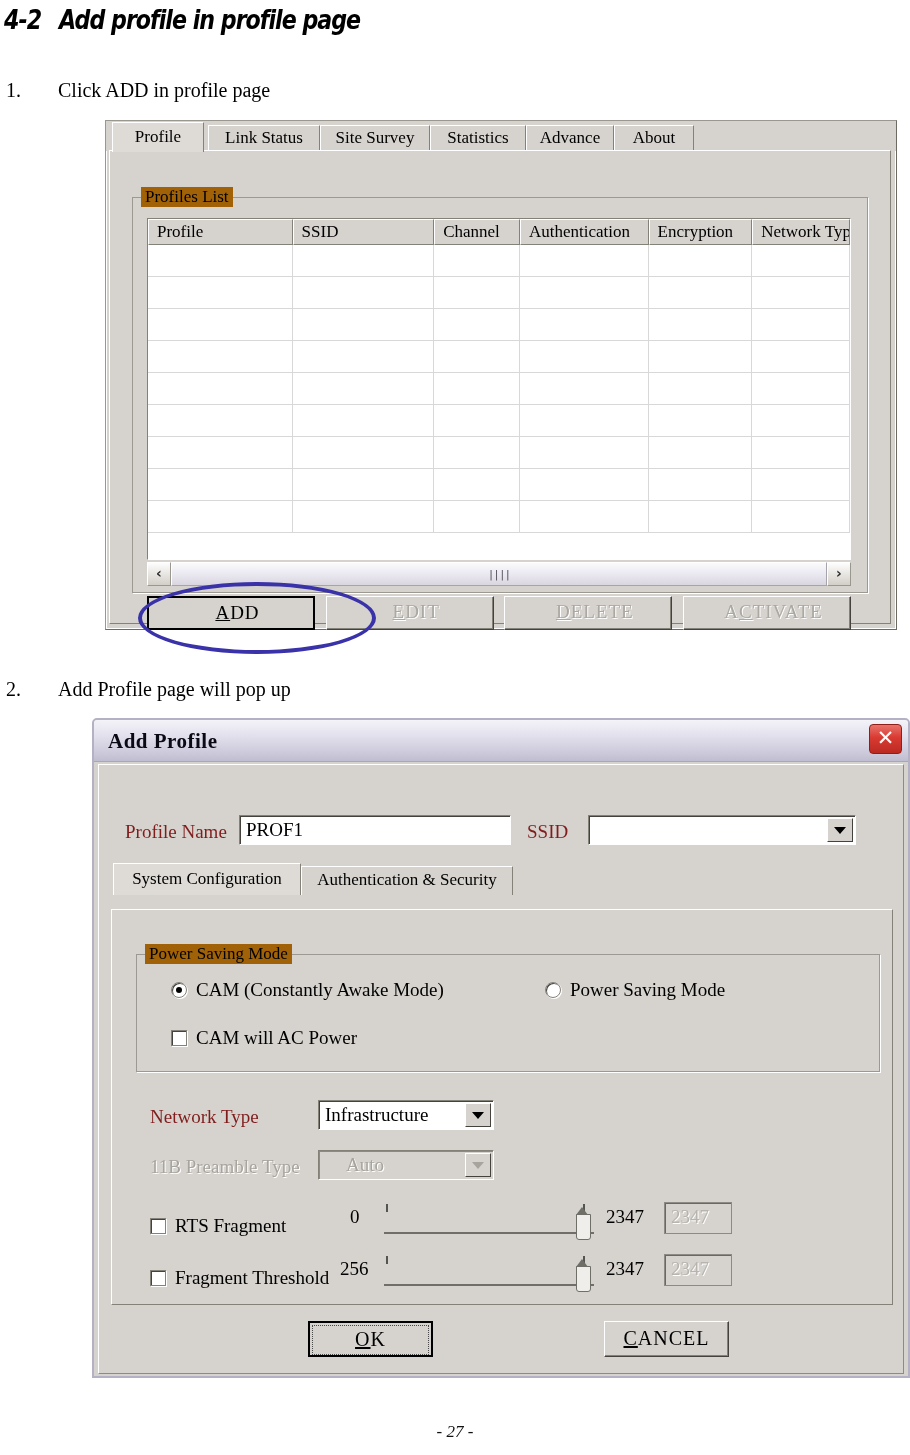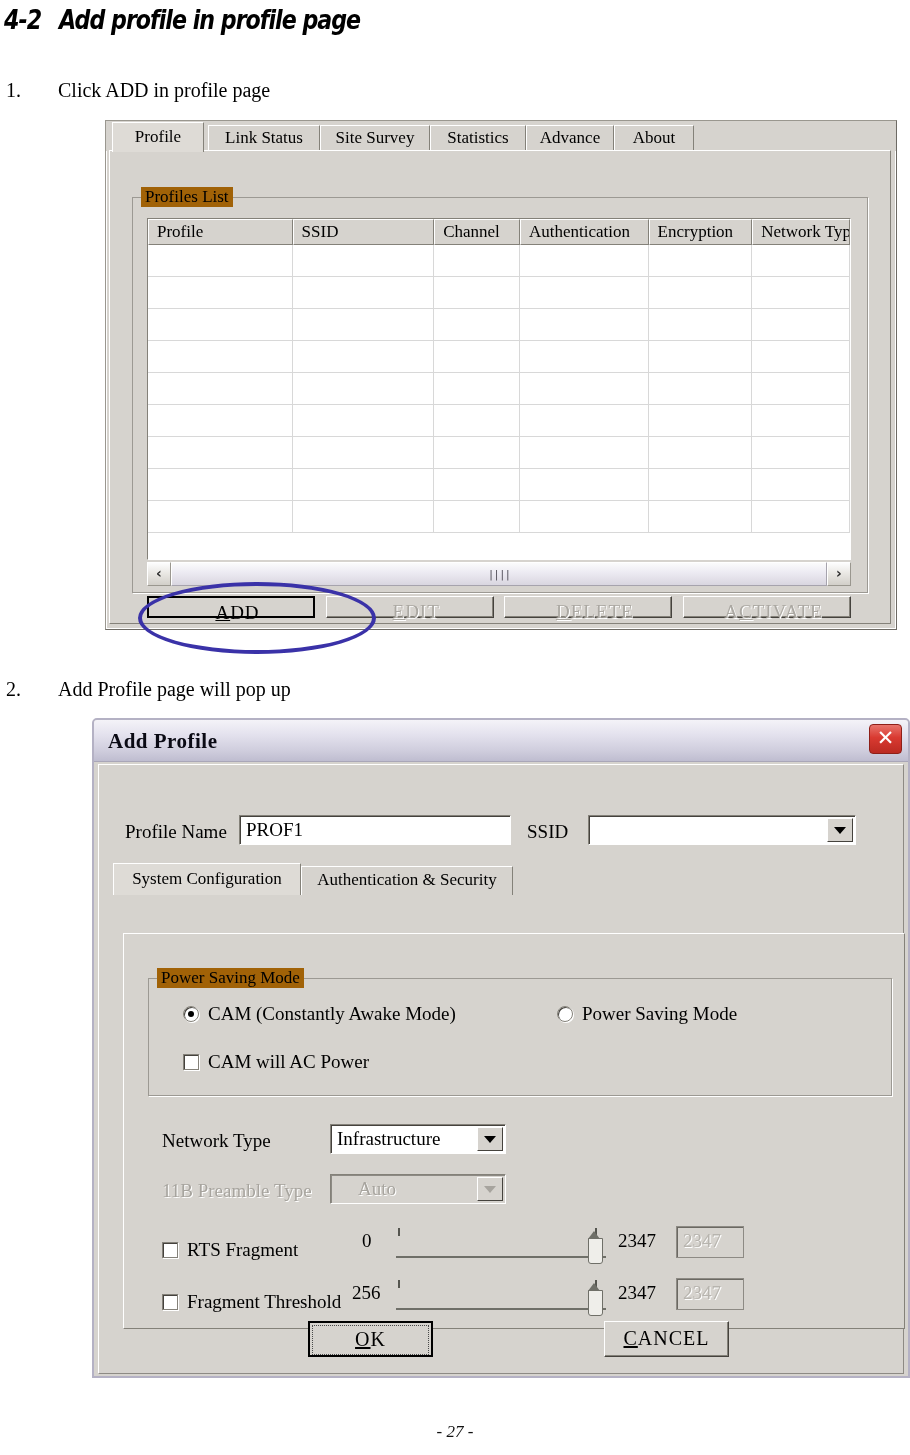--- a/index.html
+++ b/index.html
@@ -234,21 +234,21 @@
     position: absolute;
     left: 14px;
     top: 398px;
     width: 704px;
     height: 34px;
     display: flex;
     justify-content: space-between;
   }
   .win-btn {
     width: 168px;
-    height: 22px;
+    height: 34px;
     box-sizing: border-box;
     background: #d6d3ce;
     border: 1px solid #ffffff;
     border-right-color: #45423d;
     border-bottom-color: #45423d;
     box-shadow: inset -1px -1px 0 #848179;
     font-family: "Liberation Serif", serif;
     font-size: 19px;
     line-height: 30px;
     text-align: center;
@@ -337,21 +337,21 @@
     box-sizing: border-box;
     background: #d6d3ce;
     border: 1px solid #ffffff;
     border-right-color: #8d8a84;
     border-bottom-color: #8d8a84;
   }
 
   .fieldlabel {
     position: absolute;
     font-size: 19px;
-    color: #000000;
+    color: #7f1d1d;
     white-space: nowrap;
   }
   .fieldlabel.disabled { color: #a7a49e; text-shadow: 1px 1px 0 #ffffff; }
 
   .textfield {
     position: absolute;
     box-sizing: border-box;
     background: #ffffff;
     border: 1px solid #848179;
     border-right-color: #ffffff;
@@ -546,30 +546,29 @@
   .dlg-btn.focused .inner {
     display: block;
     margin: 2px;
     border: 1px dotted #4a4a4a;
     line-height: 26px;
     height: 28px;
   }
 
   #sysconf-panel {
     position: absolute;
-    left: 24px;
+    left: 12px;
     top: 144px;
     width: 782px;
     height: 396px;
     box-sizing: border-box;
     background: #d6d3ce;
     border: 1px solid #ffffff;
     border-right-color: #848179;
     border-bottom-color: #848179;
-    margin-top: 24px;
   }
 </style>
 </head>
 <body>
 
 <div class="doc-title">
   <span class="sec-num">4-2</span><span>Add profile in profile page</span>
 </div>
 
 <div class="step" id="step1">

